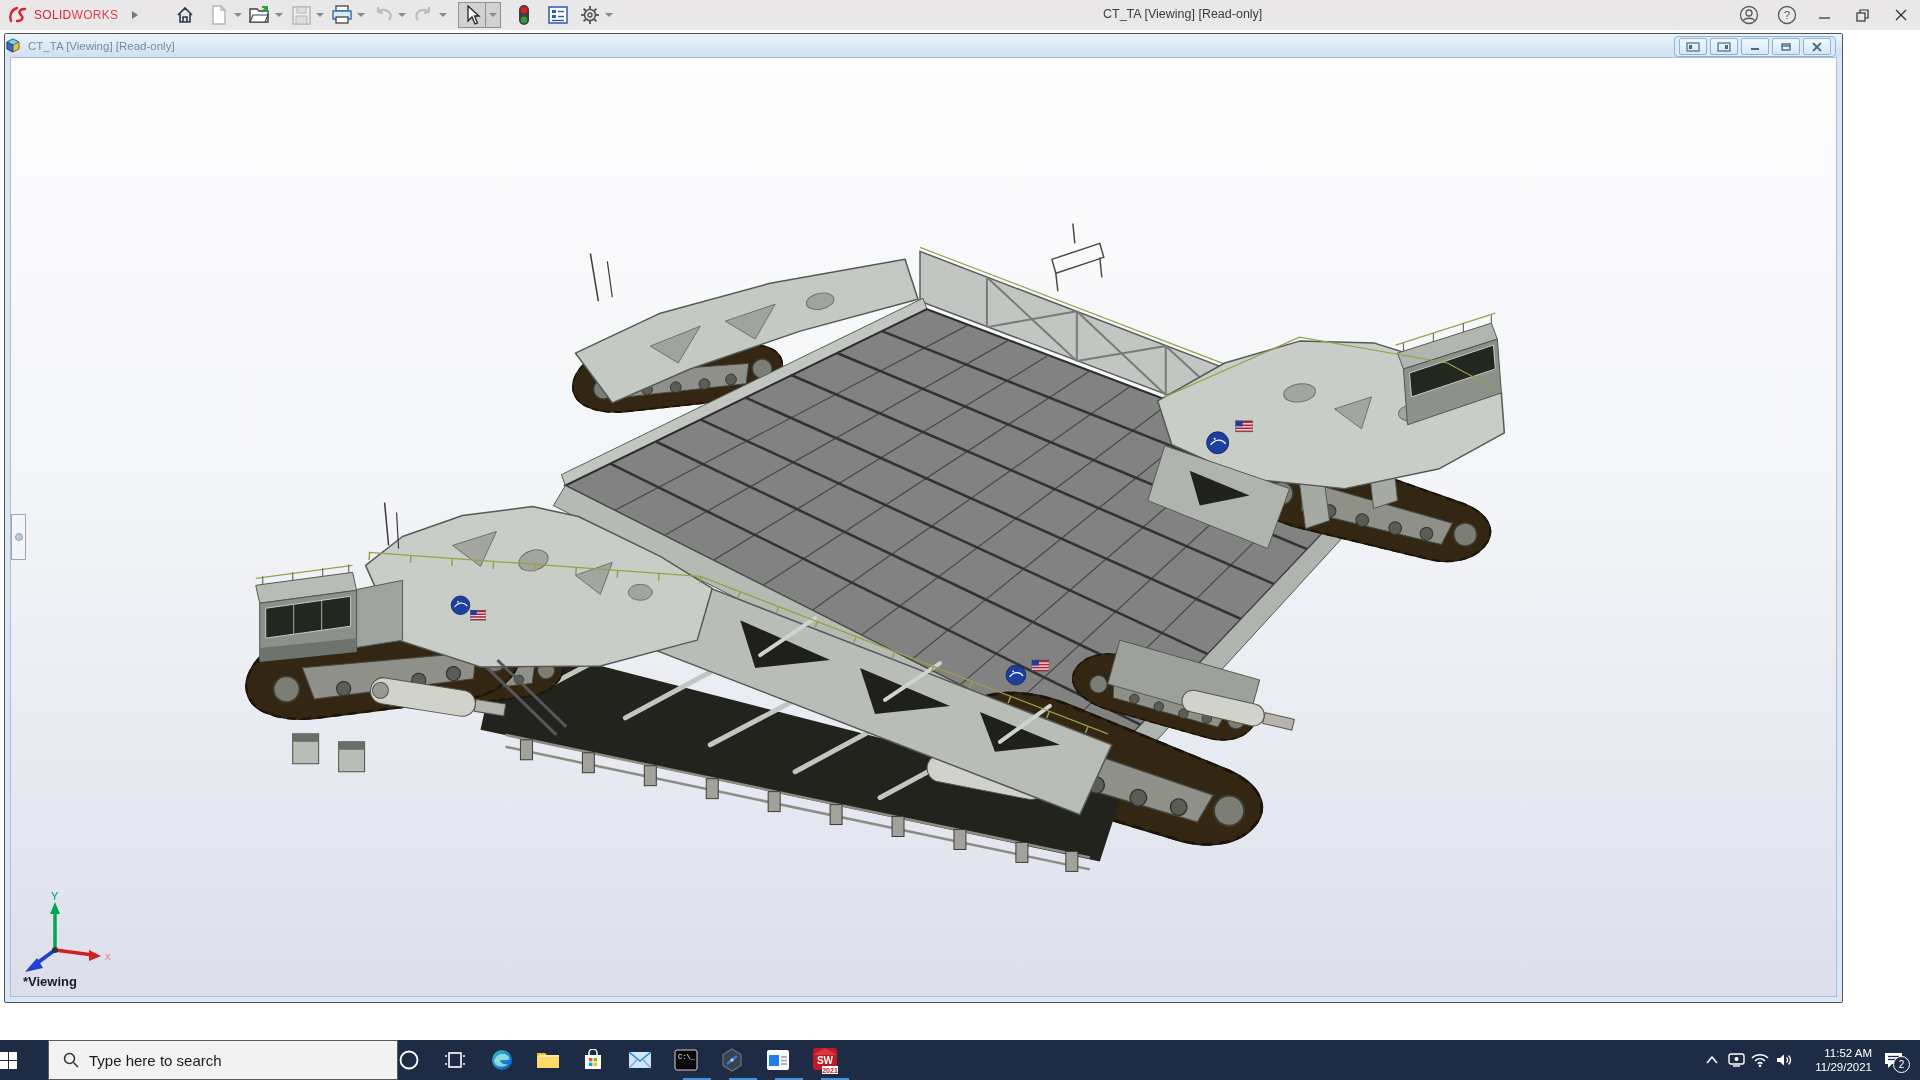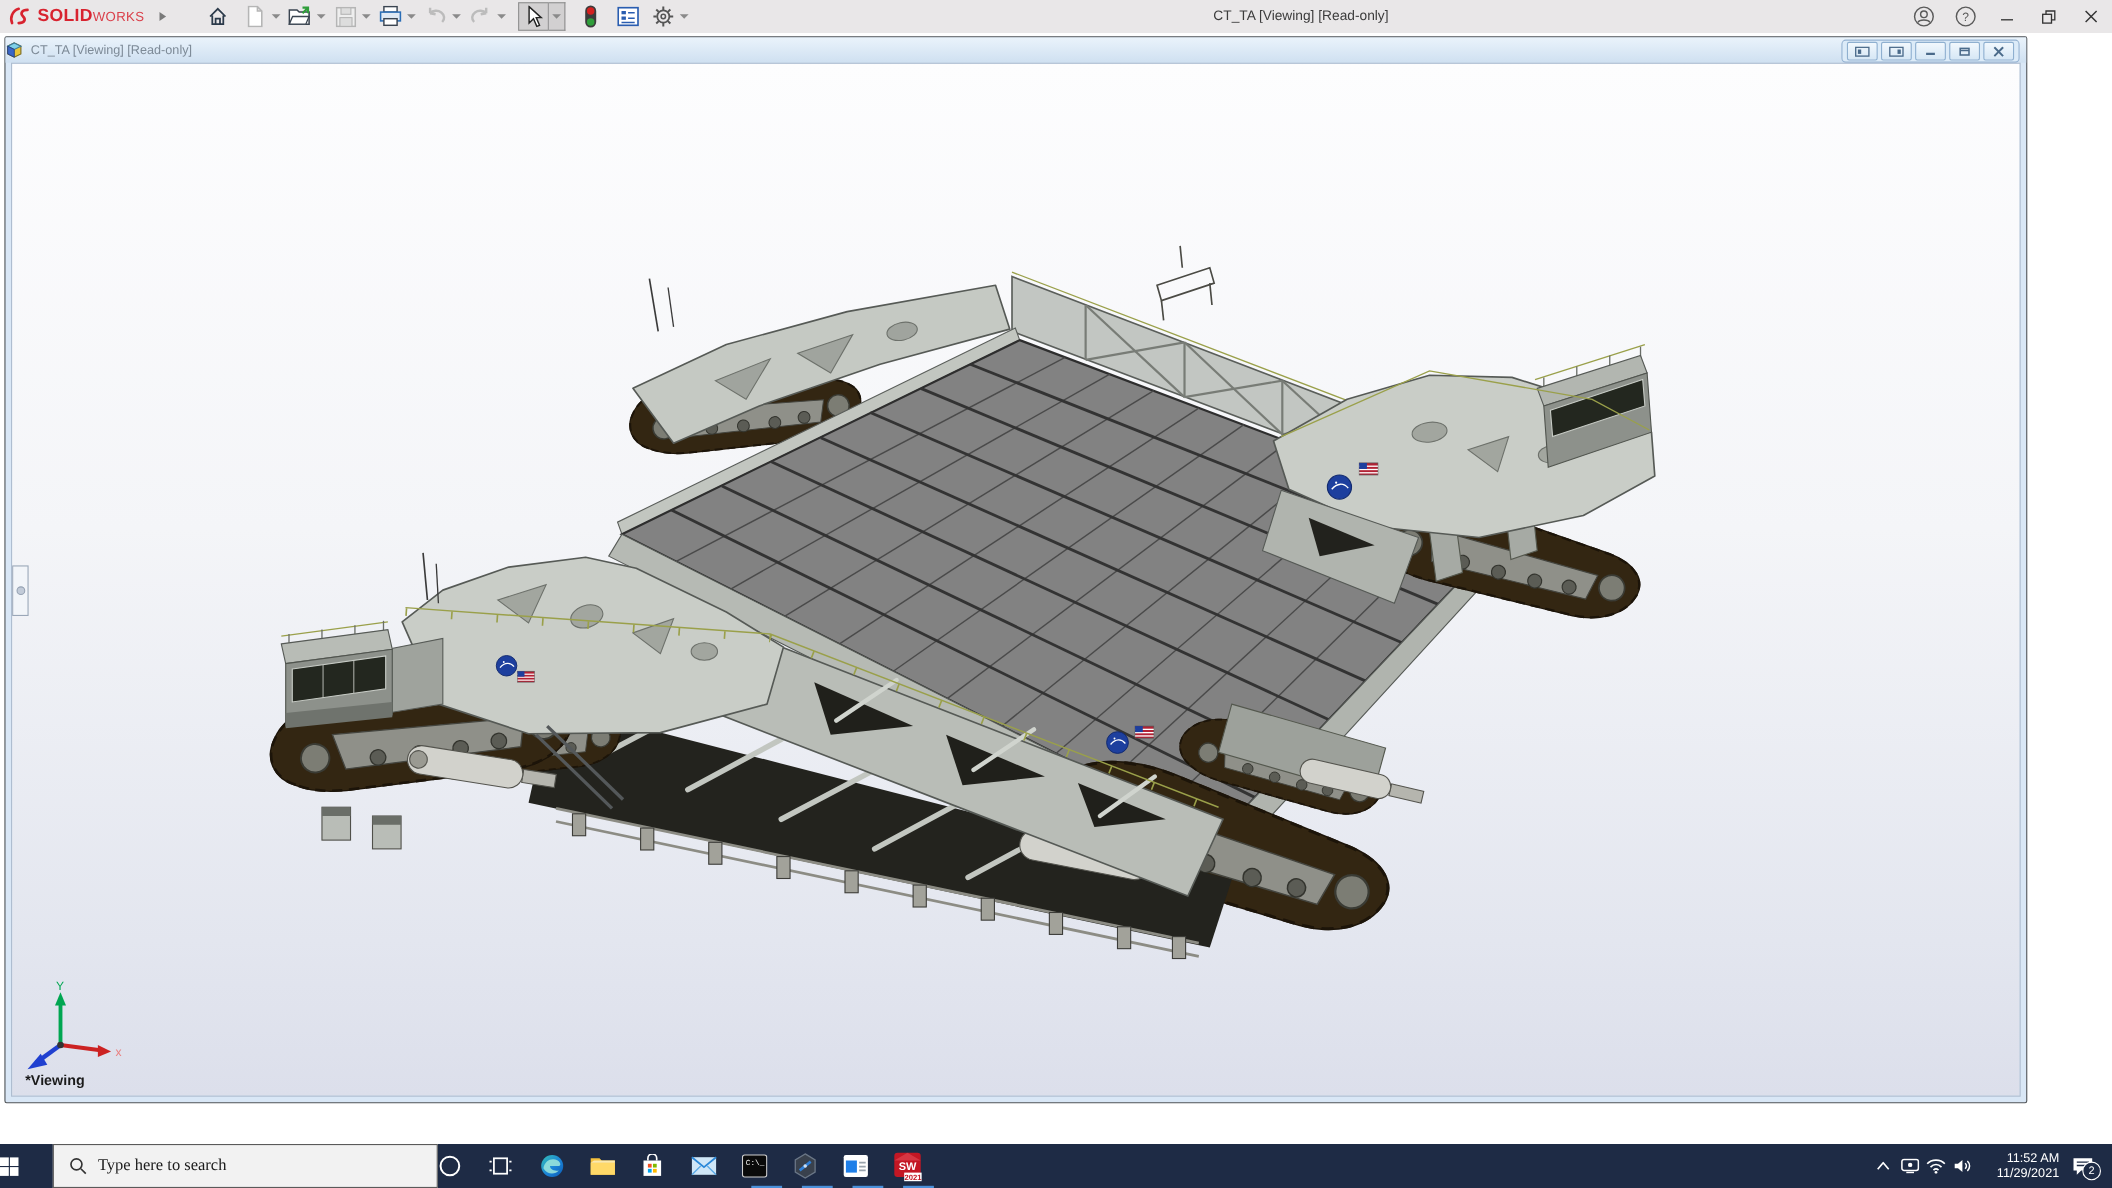--- a/index.html
+++ b/index.html
@@ -3,21 +3,21 @@
 <meta charset="utf-8">
 <style>
   html,body{margin:0;padding:0;background:#000;}
   #screen{position:relative;width:1920px;height:1080px;overflow:hidden;
           font-family:"Liberation Sans",sans-serif;background:#fff;}
 
   
   .titlebar{position:absolute;left:0;top:0;width:1920px;height:30px;background:#e9e7e8;
             border-bottom:1px solid #d6d4d5;display:flex;align-items:center;}
   .brand{display:flex;align-items:center;margin-left:8px;}
-  .brand-solid{color:#d8232f;font-weight:bold;font-size:16px;letter-spacing:.3px;}
+  .brand-solid{color:#d8232f;font-weight:normal;font-size:12px;letter-spacing:.3px;}
   .brand-works{color:#d8232f;font-weight:400;font-size:12px;letter-spacing:.3px;opacity:.85;}
   .expand-tri{width:0;height:0;border-left:6px solid #7a7a7a;border-top:4px solid transparent;
               border-bottom:4px solid transparent;margin-left:14px;}
   .tb-icons{display:flex;align-items:center;margin-left:34px;}
   .tb-btn{width:26px;height:24px;display:flex;align-items:center;justify-content:center;cursor:default;}
   .tb-btn.sel{background:#d2d0d1;border:1px solid #8f8f8f;}
   .caret{width:0;height:0;border-top:4px solid #8a8a8a;border-left:4px solid transparent;
          border-right:4px solid transparent;margin:0 5px 0 2px;}
   .apptitle{position:absolute;left:1103px;top:7px;font-size:12.5px;color:#3c3c3c;white-space:nowrap;}
   .win-ctrls{position:absolute;right:0;top:0;height:30px;display:flex;align-items:center;}
@@ -45,21 +45,21 @@
   .view-label{position:absolute;left:12px;top:916px;font-size:13px;font-weight:bold;color:#1a1a1a;}
 
   
   .taskbar{position:absolute;left:0;top:1040px;width:1920px;height:40px;background:#1e2b45;
            display:flex;align-items:stretch;color:#fff;}
   .tk-btn{width:46px;display:flex;align-items:center;justify-content:flex-start;position:relative;}
   .tk-btn.start{width:48px;}
   .searchbox{width:350px;background:#f2f2f2;border:1px solid #5a5a5a;box-sizing:border-box;
              display:flex;align-items:center;color:#1b1b1b;}
   .searchbox .mag{margin:0 10px 0 14px;}
-  .search-text{font-size:15px;color:#1b1b1b;font-family:Liberation Serif, serif;}
+  .search-text{font-size:15px;color:#1b1b1b;}
   .underline{position:absolute;bottom:0;left:9px;width:28px;height:2px;background:#4a90d9;}
   .tray{margin-left:auto;display:flex;align-items:center;}
   .tray-icon{width:24px;height:40px;display:flex;align-items:center;justify-content:center;}
   .clock{width:70px;text-align:right;font-size:11.5px;line-height:14px;margin:0 0 0 6px;}
   .notif{width:42px;height:40px;display:flex;align-items:center;justify-content:center;position:relative;}
   .notif .badge{position:absolute;right:4px;bottom:7px;width:15px;height:15px;border-radius:50%;
                 background:#1e2b45;border:1.5px solid #fff;color:#fff;font-size:10px;
                 display:flex;align-items:center;justify-content:center;}
   .show-desktop{width:5px;border-left:1px solid #44506a;}
 </style>

